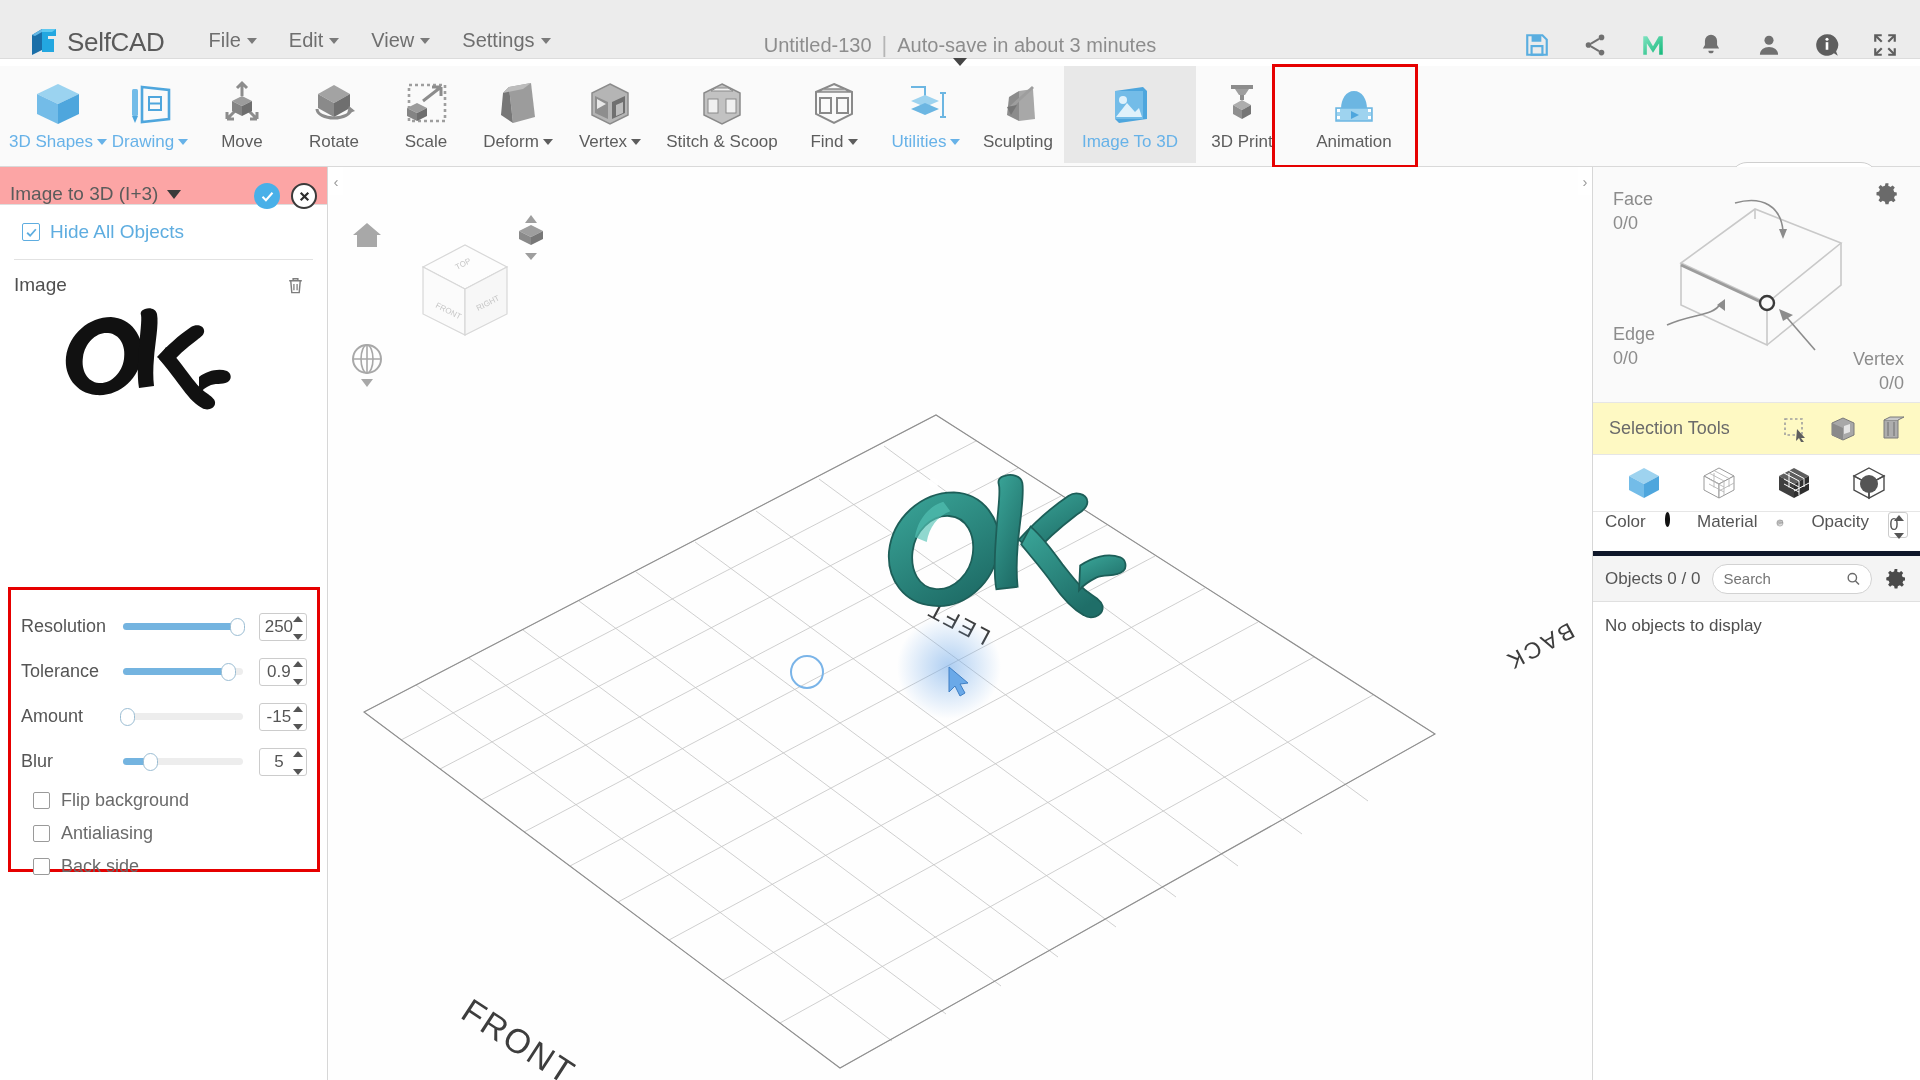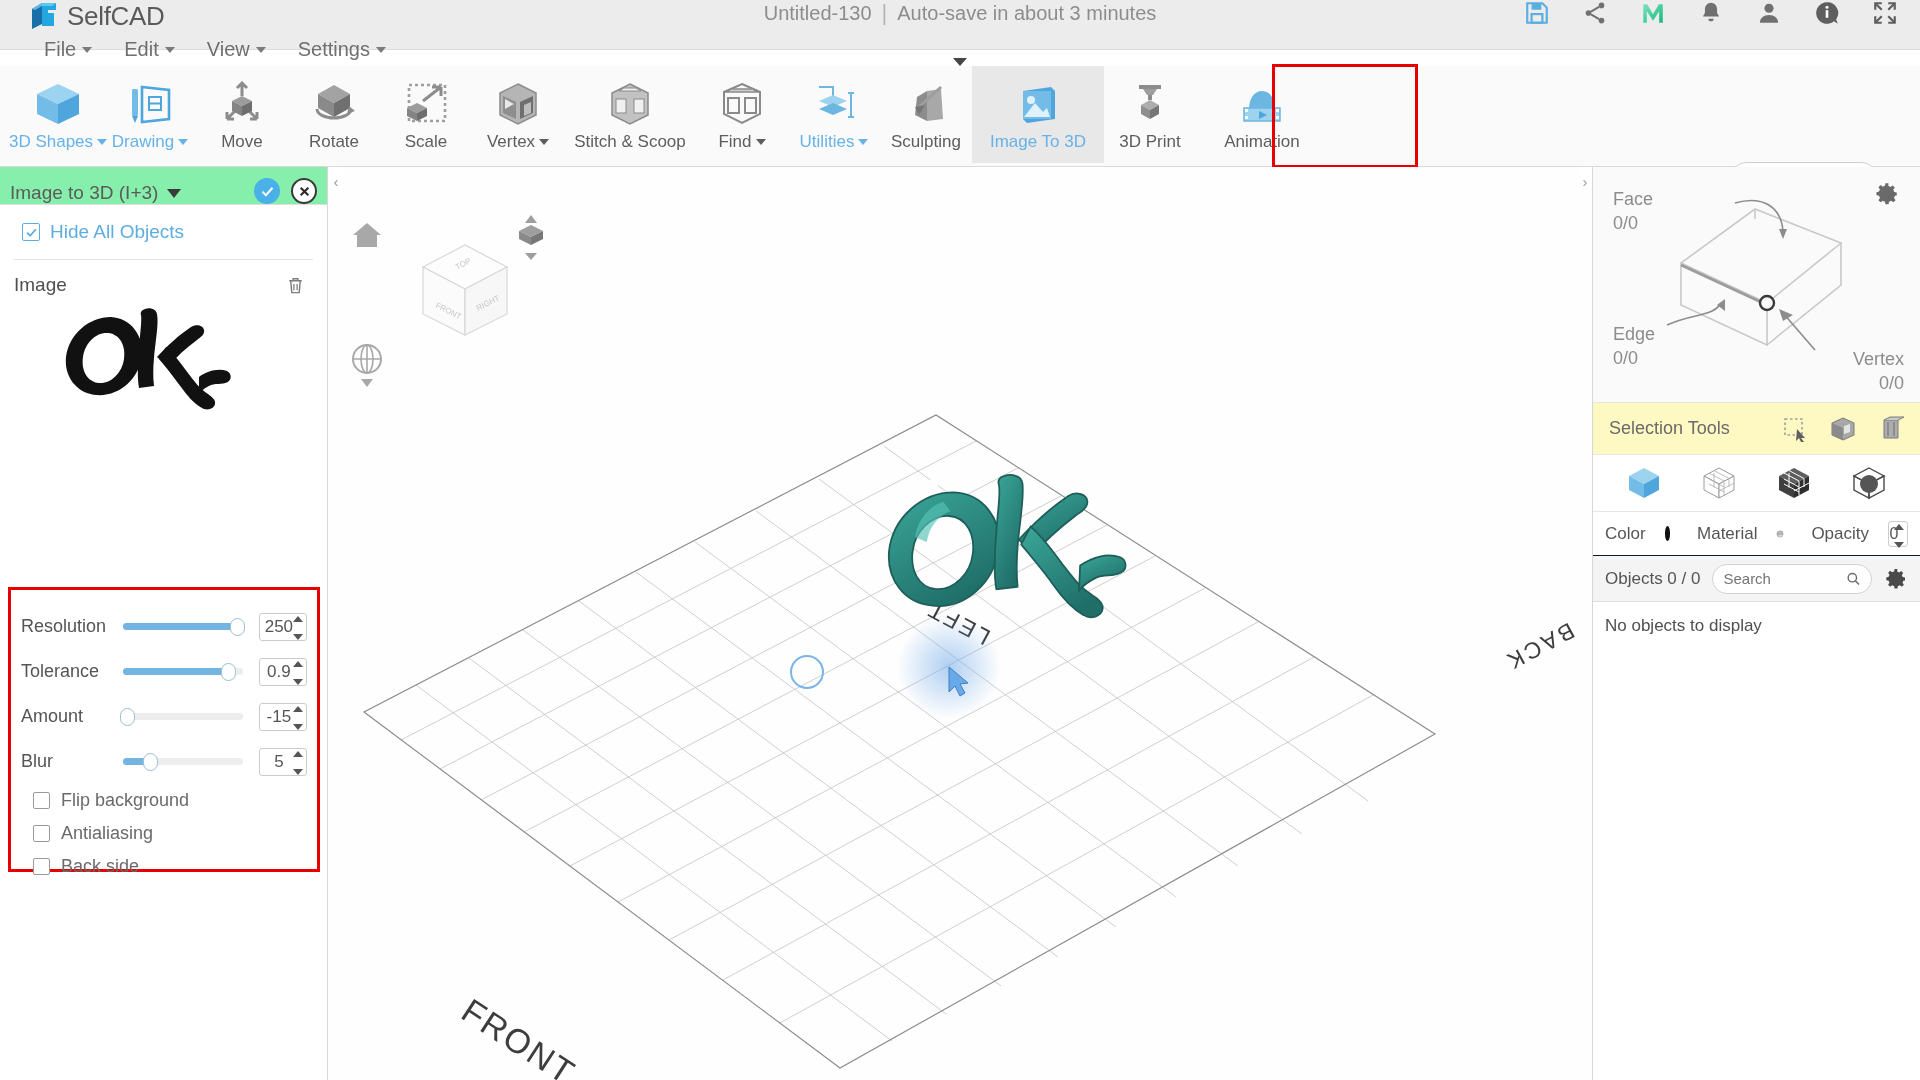--- a/index.html
+++ b/index.html
@@ -6,25 +6,24 @@
   html, body {
     width: 1920px; height: 1080px;
     overflow: hidden;
     font-family: "Liberation Sans", sans-serif;
     background: #ffffff;
   }
   #app { position: relative; width: 1920px; height: 1080px; }
 
   
   .topbar {
-    position: absolute; top: 0; left: 0; width: 1920px; height: 50px;
+    position: absolute; top: 0; left: 0; width: 1920px; height: 59px;
     background: #ececec;
-    display: flex; align-items: flex-start;
+    display: flex; align-items: flex-end;
     border-bottom: 1px solid #dcdcdc;
-    flex-direction: column;
   }
   .logo-wrap { display: flex; align-items: center; margin-left: 28px; }
   .logo-mark { width: 32px; height: 32px; margin-right: 7px; }
   .logo-text { font-size: 26px; color: #5a5a5a; letter-spacing: -0.3px; }
   .menu-items { display: flex; align-items: center; margin-left: 28px; }
   .menu-item {
     display: flex; align-items: center; gap: 6px;
     font-size: 20px; color: #6f6f6f;
     padding: 6px 16px; cursor: pointer;
   }
@@ -84,22 +83,22 @@
     border: none; outline: none; font-size: 15px; color: #8a8a8a;
     width: 100px; background: transparent; font-family: "Liberation Sans", sans-serif;
   }
 
   
   .leftpanel {
     position: absolute; top: 167px; left: 0; width: 328px; height: 913px;
     background: #ffffff; border-right: 1px solid #d7d7d7;
   }
   .lp-header {
-    height: 38px; background: #86efac; display: flex; align-items: flex-end;
-    padding: 0 10px; border-bottom: 1px solid #dedede;
+    height: 38px; background: #fca5a5; display: flex; align-items: flex-start;
+    padding: 16px 10px; border-bottom: 1px solid #dedede;
   }
   .lp-title { font-size: 19px; color: #5b5b5b; display: flex; align-items: center; gap: 9px; }
   .lp-actions { margin-left: auto; display: flex; align-items: center; gap: 11px; }
   .btn-ok {
     width: 26px; height: 26px; border-radius: 50%; background: #49b0e8;
     display: flex; align-items: center; justify-content: center; cursor: pointer;
   }
   .btn-close {
     width: 26px; height: 26px; border-radius: 50%; background: #fff;
     border: 2px solid #3a3a3a;
@@ -188,23 +187,23 @@
     height: 52px; background: #fef9c3; border-top: 1px solid #e6e6e6;
     display: flex; align-items: center; padding: 0 16px;
   }
   .seltools .t { font-size: 18px; color: #6a6a6a; }
   .seltools .icons { margin-left: auto; display: flex; align-items: center; gap: 22px; }
   .modebar {
     height: 58px; display: flex; align-items: center; justify-content: space-around;
     border-top: 1px solid #e6e6e6; border-bottom: 1px solid #e6e6e6; padding: 0 14px;
   }
   .matbar {
-    height: 44px; display: flex; align-items: center; gap: 19px;
+    height: 44px; display: flex; align-items: flex-start; gap: 19px;
     padding: 0 12px; font-size: 17px; color: #555;
-    border-bottom: 1px solid #0f172a;
+    border-bottom: 5px solid #0f172a;
   }
   .dot { width: 15px; height: 15px; border-radius: 50%; background: #111; cursor:pointer; }
   .opbox {
     width: 52px; height: 26px; border: 1px solid #ccc; border-radius: 3px;
     display: flex; align-items: center; position: relative; background:#fff;
   }
   .objbar {
     height: 46px; background: #f4f4f4; display: flex; align-items: center;
     gap: 12px; padding: 0 12px; border-bottom: 1px solid #e0e0e0;
   }
@@ -376,20 +375,33 @@
           <polygon points="6,29 16,34 16,42 6,37" fill="#848484"></polygon>
           <polygon points="26,29 26,37 16,42 16,34" fill="#6e6e6e"></polygon>
           <path d="M22 22 L40 8 M40 8 L31 8 M40 8 L40 17" stroke="#8c8c8c" stroke-width="3" fill="none"></path>
         </svg>
       </div>
       <div class="lab">
           <span>Scale</span>
         </div>
     </div>
 
+    <div class="rb">
+      <div class="glyph">
+        <svg width="50" height="50" viewBox="0 0 50 50">
+          <polygon points="16,8 38,4 42,38 20,44" fill="#9c9c9c"></polygon>
+          <polygon points="16,8 20,44 8,36 10,14" fill="#777777"></polygon>
+          <polygon points="16,8 38,4 30,10 10,14" fill="#bcbcbc"></polygon>
+        </svg>
+      </div>
+      <div class="lab">
+          <span>Deform</span>
+          <i class="caret"></i>
+        </div>
+    </div>
 
     <div class="rb">
       <div class="glyph">
         <svg width="50" height="50" viewBox="0 0 50 50">
           <polygon points="25,5 43,14 43,36 25,45 7,36 7,14" fill="#b5b5b5" stroke="#8c8c8c" stroke-width="1.5"></polygon>
           <polygon points="10,17 23,23 23,40 10,34" fill="#8e8e8e"></polygon>
           <polygon points="27,23 40,17 40,34 27,40" fill="#6f6f6f"></polygon>
           <polygon points="12,20 21,25 12,30" fill="#e8e8e8"></polygon>
           <polygon points="31,26 38,23 38,34 31,37" fill="#bdbdbd"></polygon>
         </svg>

